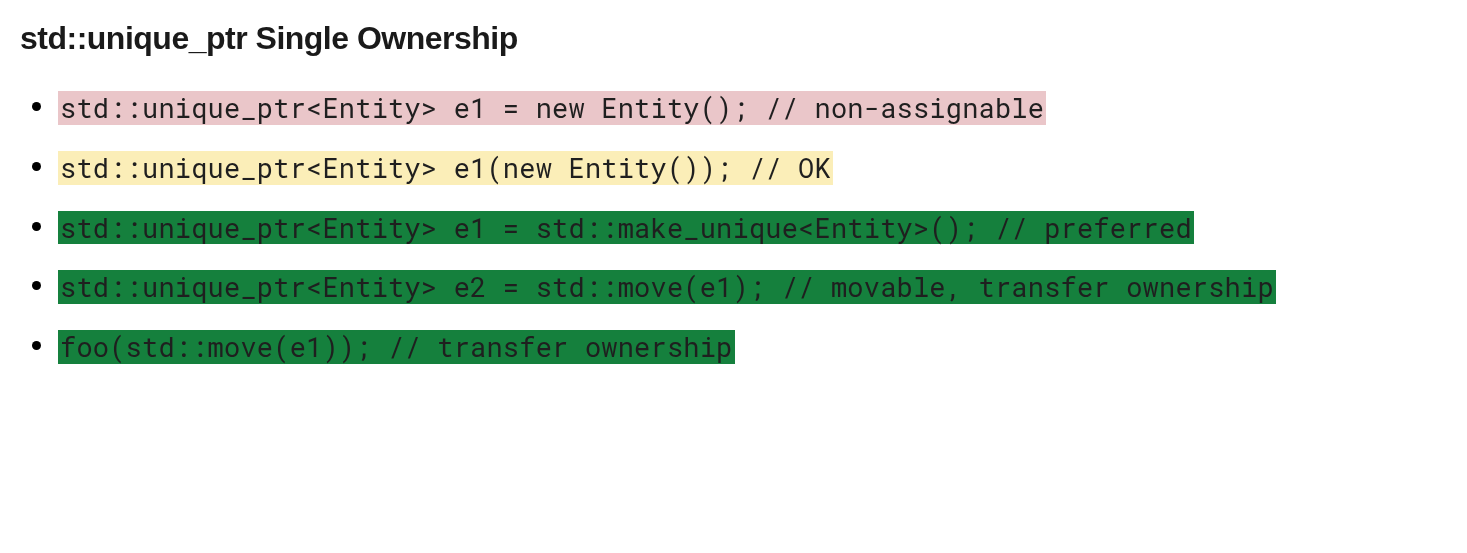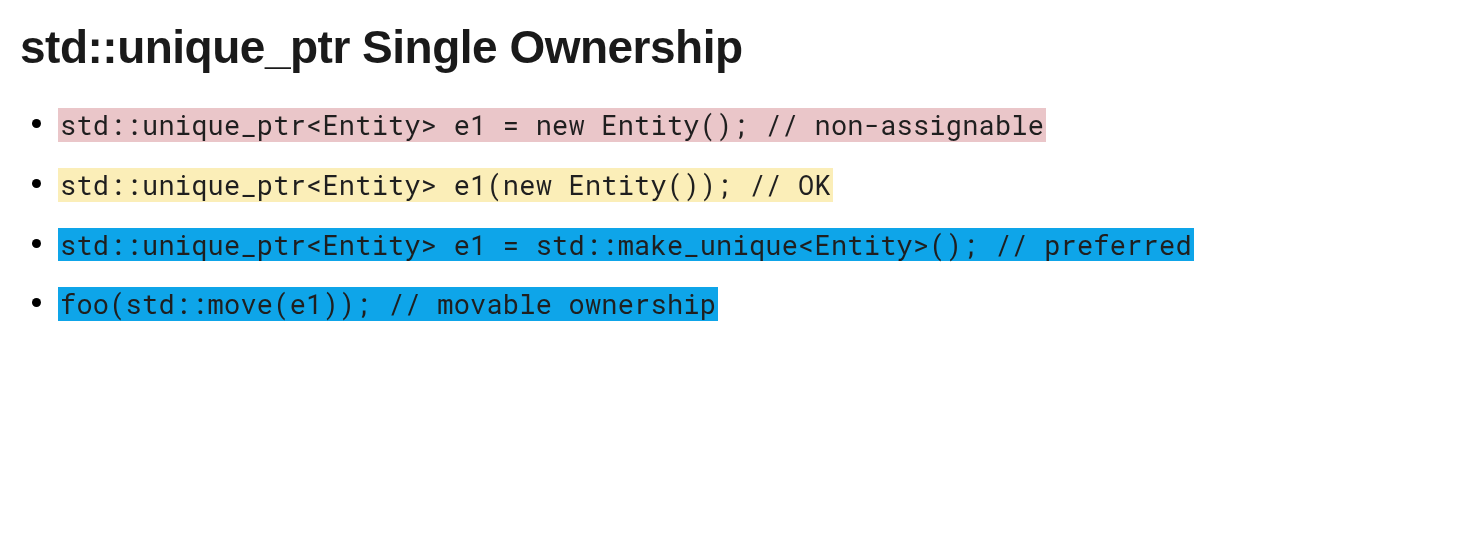--- a/index.html
+++ b/index.html
@@ -4,21 +4,21 @@
   <style>
     * { margin: 0; padding: 0; box-sizing: border-box; }
     body {
       background: #ffffff;
       padding: 20px 20px 20px 20px;
       font-family: -apple-system, BlinkMacSystemFont, "Segoe UI", Arial, sans-serif;
       color: #1a1a1a;
       width: 1467px;
     }
     .title {
-      font-size: 46px;
+      font-size: 32px;
       font-weight: 800;
       margin-bottom: 34px;
       letter-spacing: -0.5px;
     }
     .list {
       list-style: none;
       padding-left: 38px;
     }
     .list-item {
       position: relative;
@@ -39,33 +39,36 @@
       font-family: "Roboto Mono", "DejaVu Sans Mono", Consolas, "Courier New", monospace;
       font-size: 27px;
       line-height: 1.25;
       display: inline-block;
       padding: 0 2px;
       color: #1f1f1f;
       letter-spacing: 0.2px;
     }
     .hl-red    { background-color: #eac6c9; }
     .hl-yellow { background-color: #fbeeb8; text-align: center; }
-    .hl-green  { background-color: #0ea5e9; }
+    .hl-green  { background-color: #15803d; }
   </style>
 </head>
 <body>
 
 <h1 class="title">std::unique_ptr Single Ownership</h1>
 
 <ul class="list">
   <li class="list-item">
     <span class="code hl-red">std::unique_ptr&lt;Entity&gt; e1 = new Entity(); // non-assignable</span>
   </li>
   <li class="list-item">
     <span class="code hl-yellow">std::unique_ptr&lt;Entity&gt; e1(new Entity()); // OK</span>
   </li>
   <li class="list-item">
     <span class="code hl-green">std::unique_ptr&lt;Entity&gt; e1 = std::make_unique&lt;Entity&gt;(); // preferred</span>
   </li>
   <li class="list-item">
-    <span class="code hl-green">foo(std::move(e1)); // movable ownership</span>
+    <span class="code hl-green">std::unique_ptr&lt;Entity&gt; e2 = std::move(e1); // movable, transfer ownership</span>
+  </li>
+  <li class="list-item">
+    <span class="code hl-green">foo(std::move(e1)); // transfer ownership</span>
   </li>
 </ul>
 
 </body></html>

